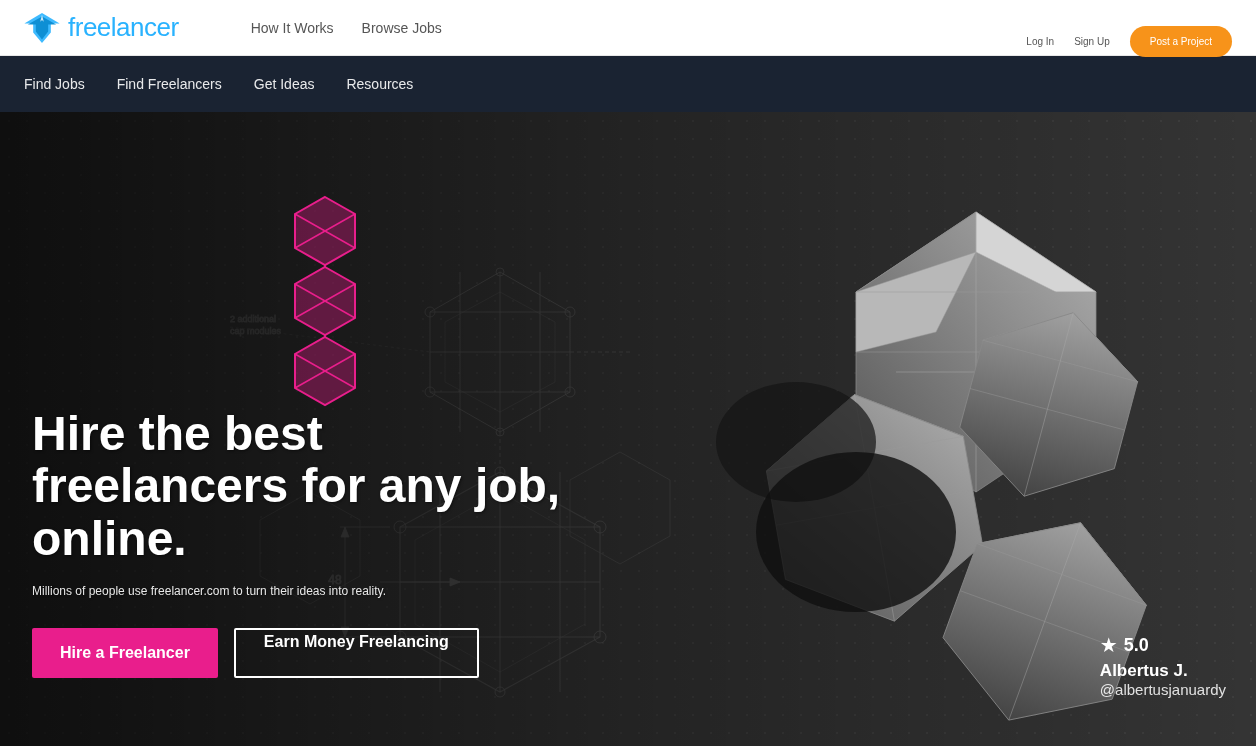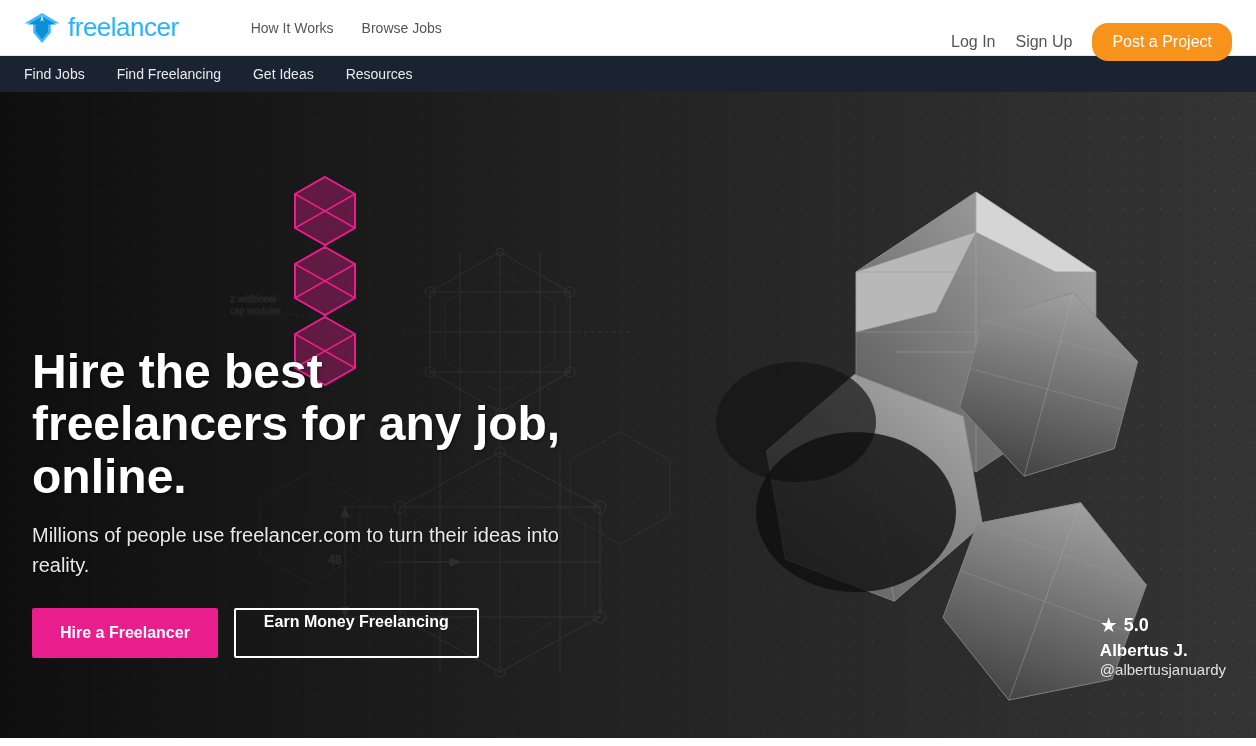--- a/index.html
+++ b/index.html
@@ -48,38 +48,38 @@
       font-weight: 500;
     }
     .top-nav-right {
       display: flex;
       align-items: center;
       gap: 20px;
     }
     .top-nav-right a {
       text-decoration: none;
       color: #555;
-      font-size: 16px;
+      font-size: 10px;
       font-weight: 500;
       margin-top: 28px;
     }
     .post-project-btn {
       background: #f7931a;
       color: #fff !important;
       padding: 10px 20px;
       border-radius: 16px;
       font-size: 14px;
       font-weight: 600;
       text-decoration: none;
     }
 
     
     .secondary-nav {
       background: #1a2332;
-      height: 36px;
+      height: 56px;
       display: flex;
       align-items: center;
       padding: 0 24px;
       gap: 32px;
     }
     .secondary-nav a {
       text-decoration: none;
       color: #fff;
       font-size: 14px;
       font-weight: 500;
@@ -164,21 +164,21 @@
     }
     .hero-title {
       font-size: 48px;
       font-weight: 800;
       color: #fff;
       line-height: 1.1;
       margin-bottom: 16px;
       text-shadow: 1px 1px 3px rgba(0,0,0,0.5);
     }
     .hero-subtitle {
-      font-size: 20px;
+      font-size: 12px;
       color: rgba(255,255,255,0.9);
       line-height: 1.5;
       margin-bottom: 28px;
       text-shadow: 1px 1px 2px rgba(0,0,0,0.5);
     }
     .hero-buttons {
       display: flex;
       gap: 16px;
       flex-wrap: wrap;
     }
@@ -263,21 +263,21 @@
   </div>
   <div class="top-nav-right">
     <a href="#">Log In</a>
     <a href="#">Sign Up</a>
     <a href="#" class="post-project-btn">Post a Project</a>
   </div>
 </nav>
 
 <nav class="secondary-nav">
   <a href="#">Find Jobs</a>
-  <a href="#">Find Freelancing</a>
+  <a href="#">Find Freelancers</a>
   <a href="#">Get Ideas</a>
   <a href="#">Resources</a>
 </nav>
 
 <section class="hero">
 
   <div class="hero-bg"></div>
 
   <div class="blueprint-center">
     <svg viewBox="0 0 700 560" xmlns="http://www.w3.org/2000/svg" opacity="0.55">

